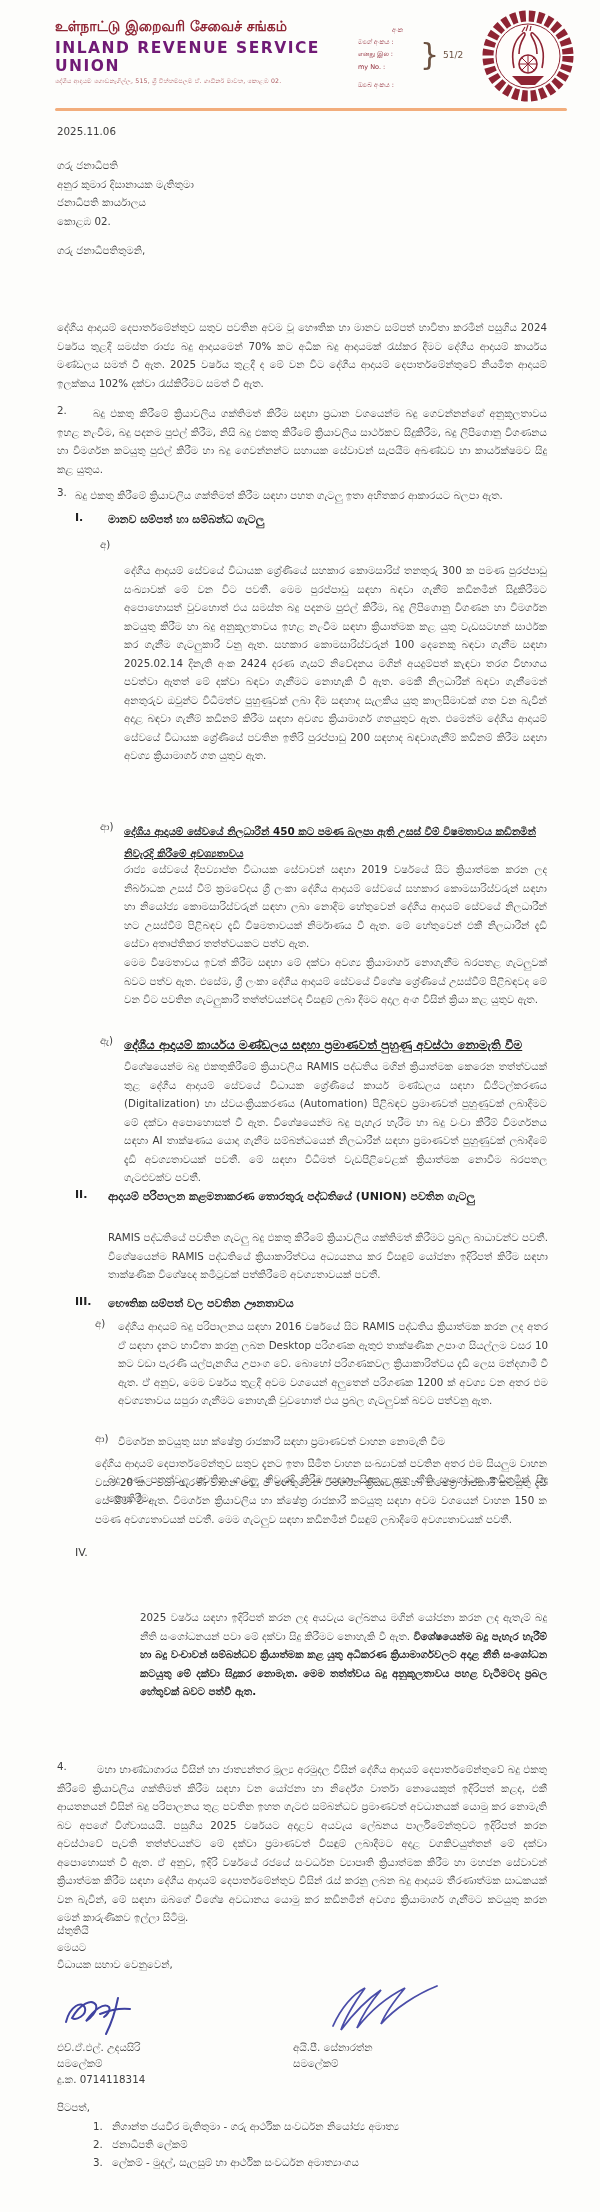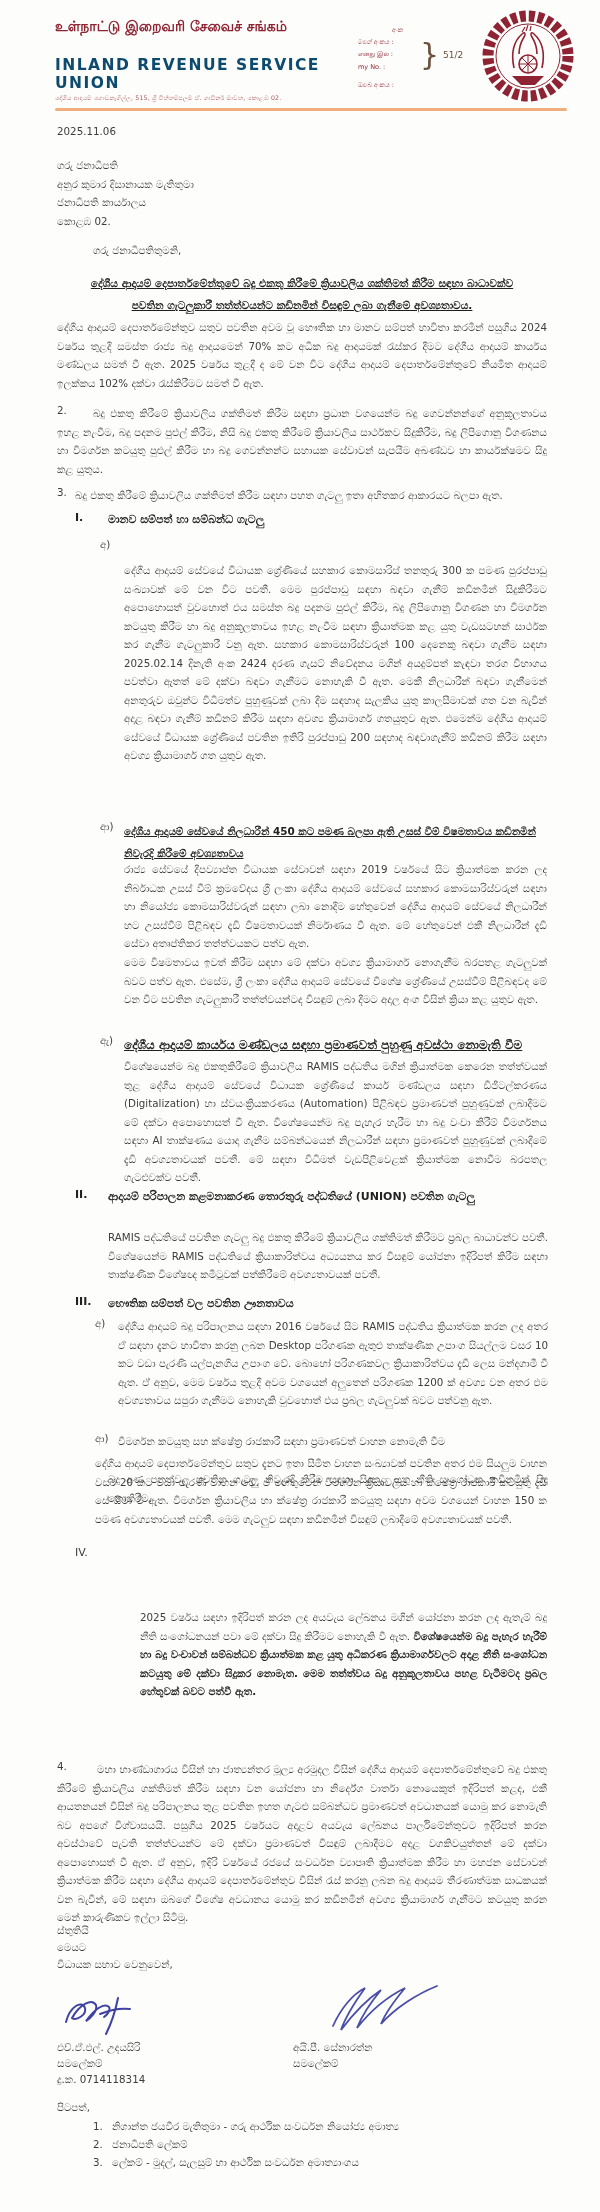--- a/index.html
+++ b/index.html
@@ -7,21 +7,21 @@
   #page{
     position:relative;width:600px;height:2212px;margin:0 auto;
     background:#fdfdfb;overflow:hidden;
     font-family:"DejaVu Sans","Liberation Serif",sans-serif;
     color:#3d3d3d;
   }
   .abs{position:absolute;}
   
   .org-si{font-size:17px;font-weight:bold;color:#8e2433;letter-spacing:1px;}
   .org-ta{font-size:14px;font-weight:bold;color:#8e2433;margin-top:2px;}
-  .org-en{font-size:15.5px;font-weight:bold;color:#0c4a6e;letter-spacing:1.5px;margin-top:20px;}
+  .org-en{font-size:15.5px;font-weight:bold;color:#701a75;letter-spacing:1.5px;margin-top:3px;}
   .org-addr{font-size:6.2px;color:#a8545a;margin-top:2px;letter-spacing:.2px;}
   .ref{font-size:6.5px;color:#8e2433;line-height:1.9;}
   .ref-head{font-size:6.5px;color:#8e2433;margin-left:34px;margin-bottom:2px;}
   .ref-row{white-space:nowrap;}
   .brace{font-size:30px;color:#6b5140;font-weight:400;}
   .ref-val{font-size:9px;color:#6b5140;}
   .rule{height:3px;background:#f2ad7c;border-radius:2px;}
   
   .b{font-size:10.3px;line-height:1.8;text-align:justify;}
   .line{font-size:10.3px;line-height:1.8;}
@@ -83,26 +83,22 @@
 
   <div class="abs line" style="left:57px;top:122px;">2025.11.06</div>
 
   <div class="abs" style="left:57px;top:156px;width:300px;">
     <div class="line">ගරු ජනාධිපති</div>
     <div class="line">අනුර කුමාර දිසානායක මැතිතුමා</div>
     <div class="line">ජනාධිපති කාර්යාලය</div>
     <div class="line">කොළඹ 02.</div>
   </div>
 
-  <div class="abs line" style="left:57px;top:241px;margin-left:36px;">ගරු ජනාධිපතිතුමනි,</div>
+  <div class="abs line" style="left:57px;top:241px;">ගරු ජනාධිපතිතුමනි,</div>
 
-  <div class="abs center" style="left:57px;top:272px;width:490px;">
-    <div class="subject"><span class="u">දේශීය ආදායම් දෙපාර්තමේන්තුවේ බදු එකතු කිරීමේ ක්‍රියාවලිය ශක්තිමත් කිරීම සඳහා බාධාවක්ව</span></div>
-    <div class="subject"><span class="u">පවතින ගැටලුකාරී තත්ත්වයන්ට කඩිනමින් විසඳුම් ලබා ගැනීමේ අවශ්‍යතාවය.</span></div>
-  </div>
 
   <div class="abs b" style="left:57px;top:318px;width:490px;">දේශීය ආදායම් දෙපාර්තමේන්තුව සතුව පවතින අවම වූ භෞතික හා මානව සම්පත් භාවිතා කරමින් පසුගිය 2024 වර්ෂය තුළදී සමස්ත රාජ්‍ය බදු ආදායමෙන් 70% කට අධික බදු ආදායමක් රැස්කර දීමට දේශීය ආදායම් කාර්යය මණ්ඩලය සමත් වී ඇත. 2025 වර්ෂය තුළදී ද මේ වන විට දේශීය ආදායම් දෙපාර්තමේන්තුවේ නියමිත ආදායම් ඉලක්කය 102% දක්වා රැස්කිරීමට සමත් වී ඇත.</div>
 
   <div class="abs" style="left:57px;top:404px;width:490px;">
     <span class="marker abs" style="left:0;top:0;">2.</span>
     <div class="b" style="text-indent:36px;">බදු එකතු කිරීමේ ක්‍රියාවලිය ශක්තිමත් කිරීම සඳහා ප්‍රධාන වශයෙන්ම බදු ගෙවන්නන්ගේ අනුකූලතාවය ඉහළ නැංවීම, බදු පදනම පුළුල් කිරීම, නිසි බදු එකතු කිරීමේ ක්‍රියාවලිය සාර්ථකව සිදුකිරීම, බදු ලිපිගොනු විගණනය හා විමර්ශන කටයුතු පුළුල් කිරීම හා බදු ගෙවන්නන්ට සහායක සේවාවන් සැපයීම අඛණ්ඩව හා කාර්යක්ෂමව සිදු කළ යුතුය.</div>
   </div>
 
   <div class="abs" style="left:57px;top:486px;width:490px;">
     <span class="marker abs" style="left:0;top:0;">3.</span>

